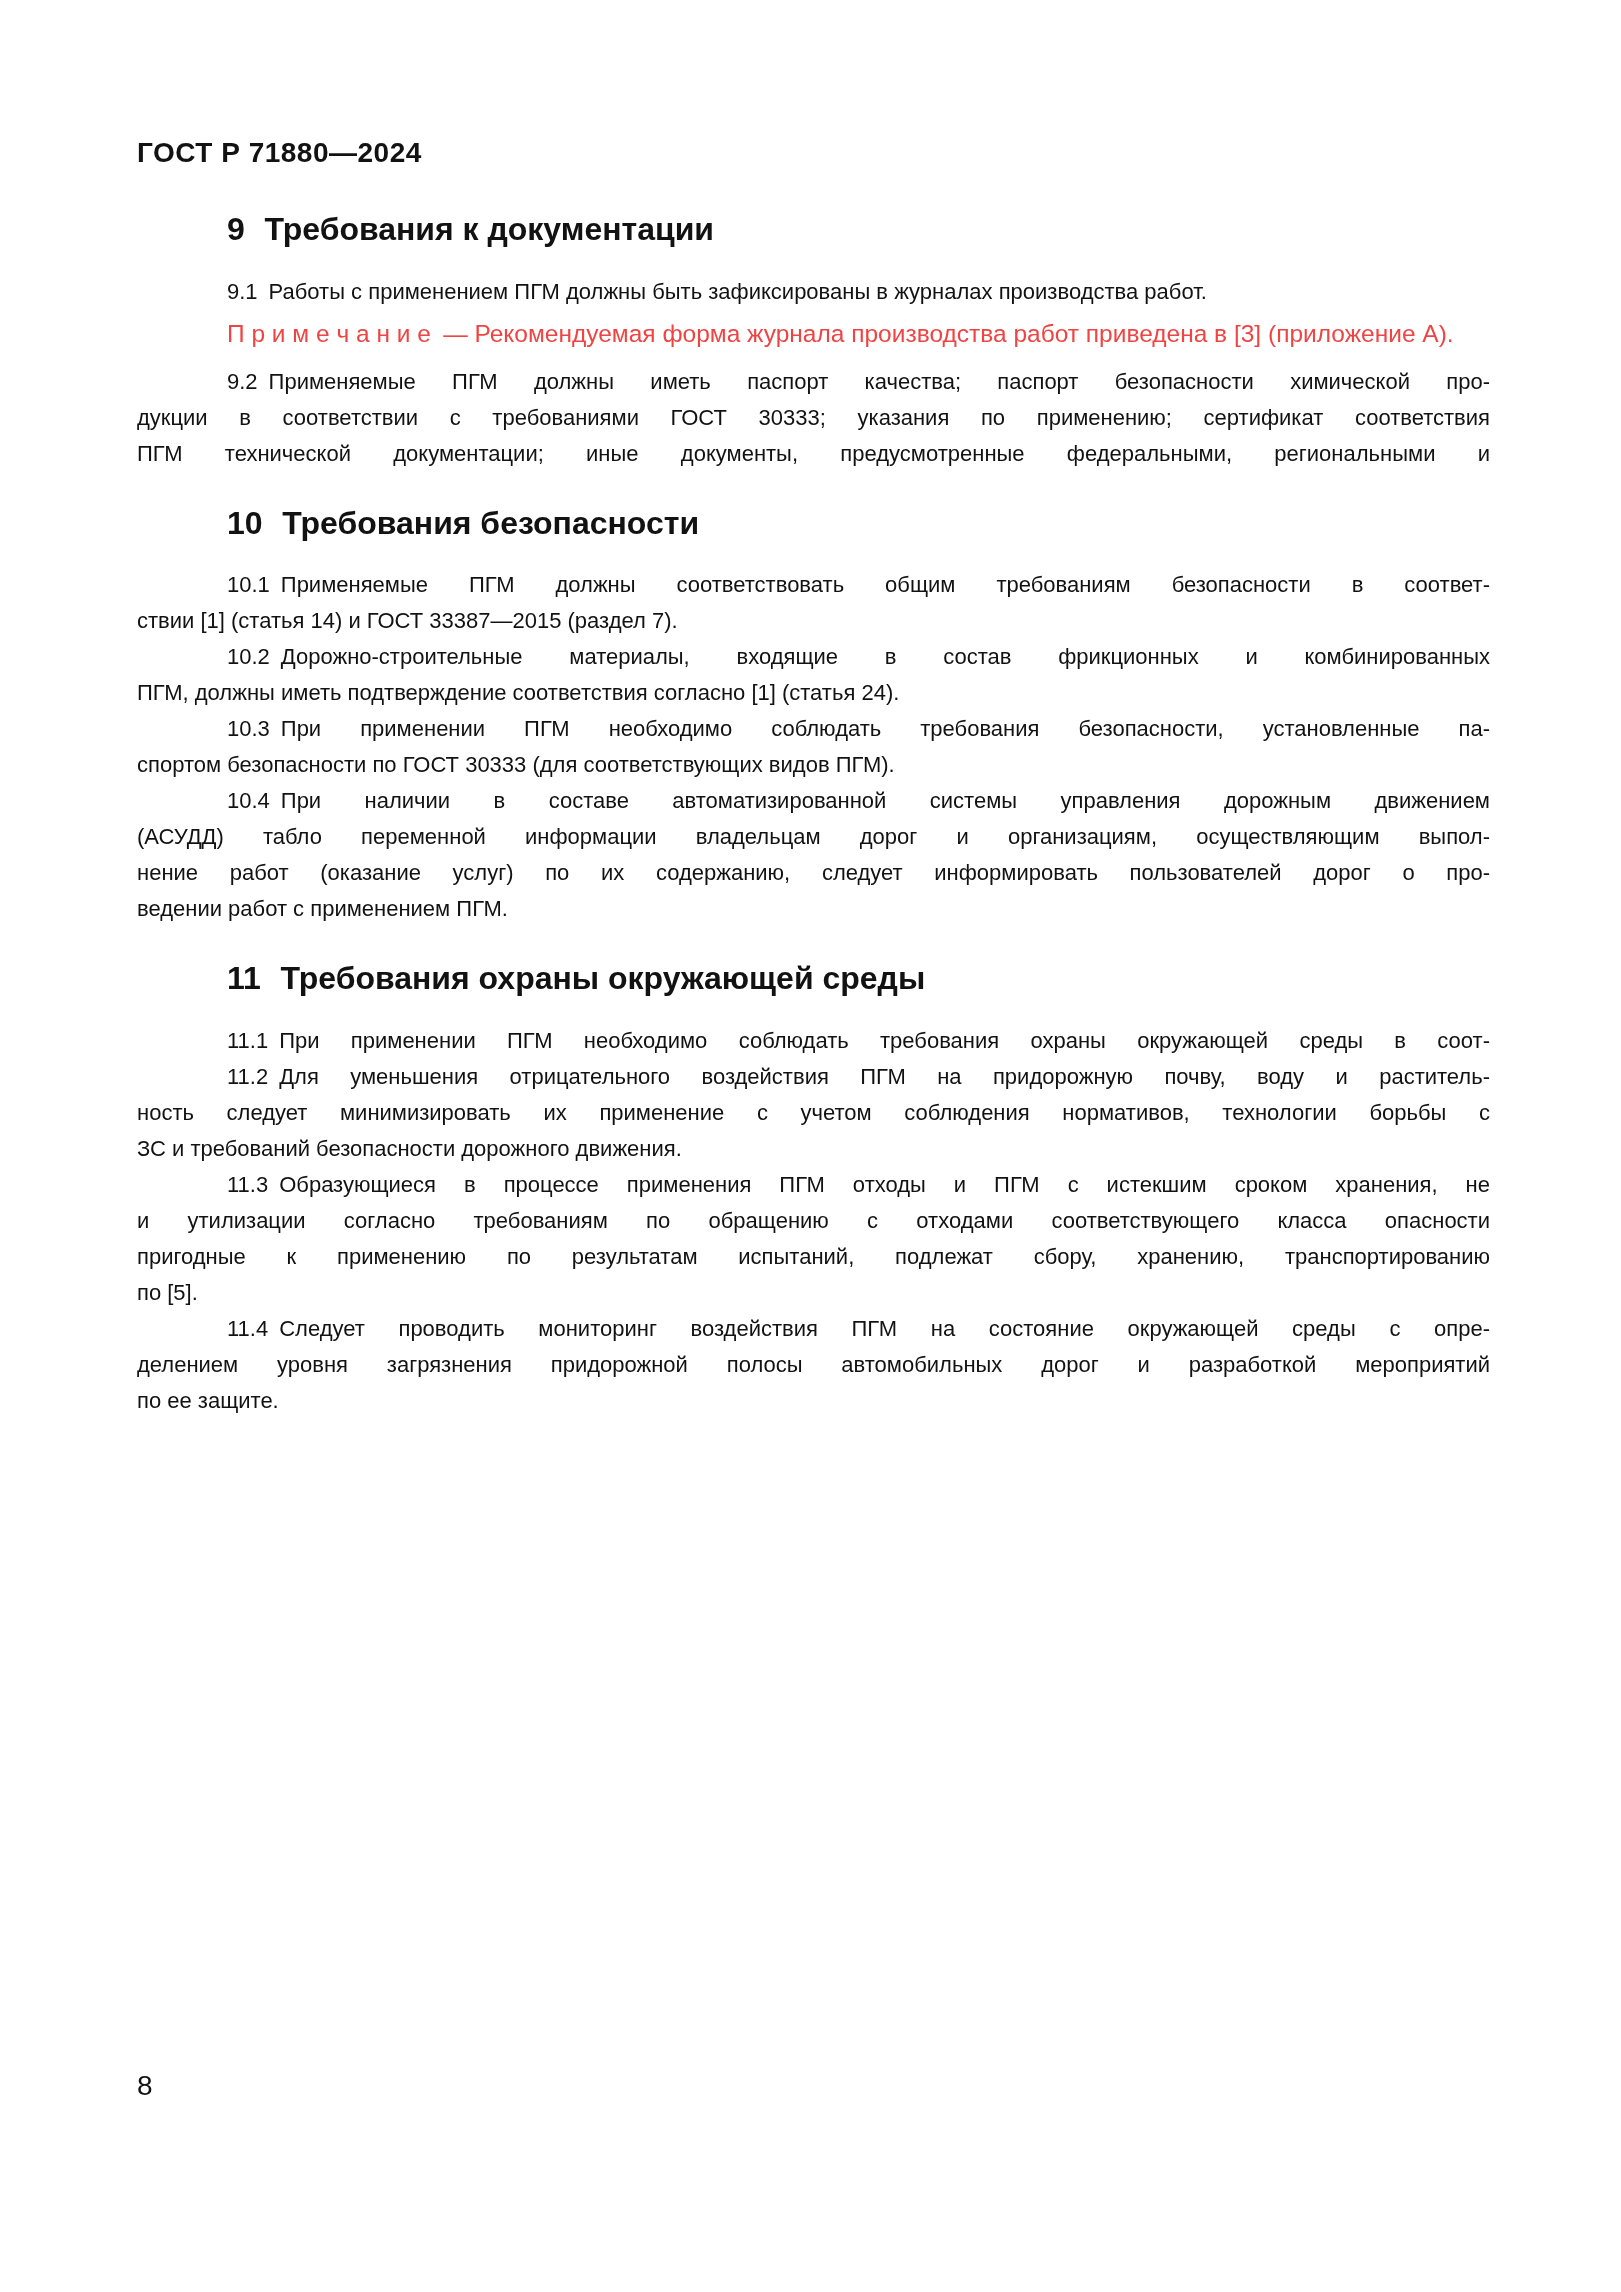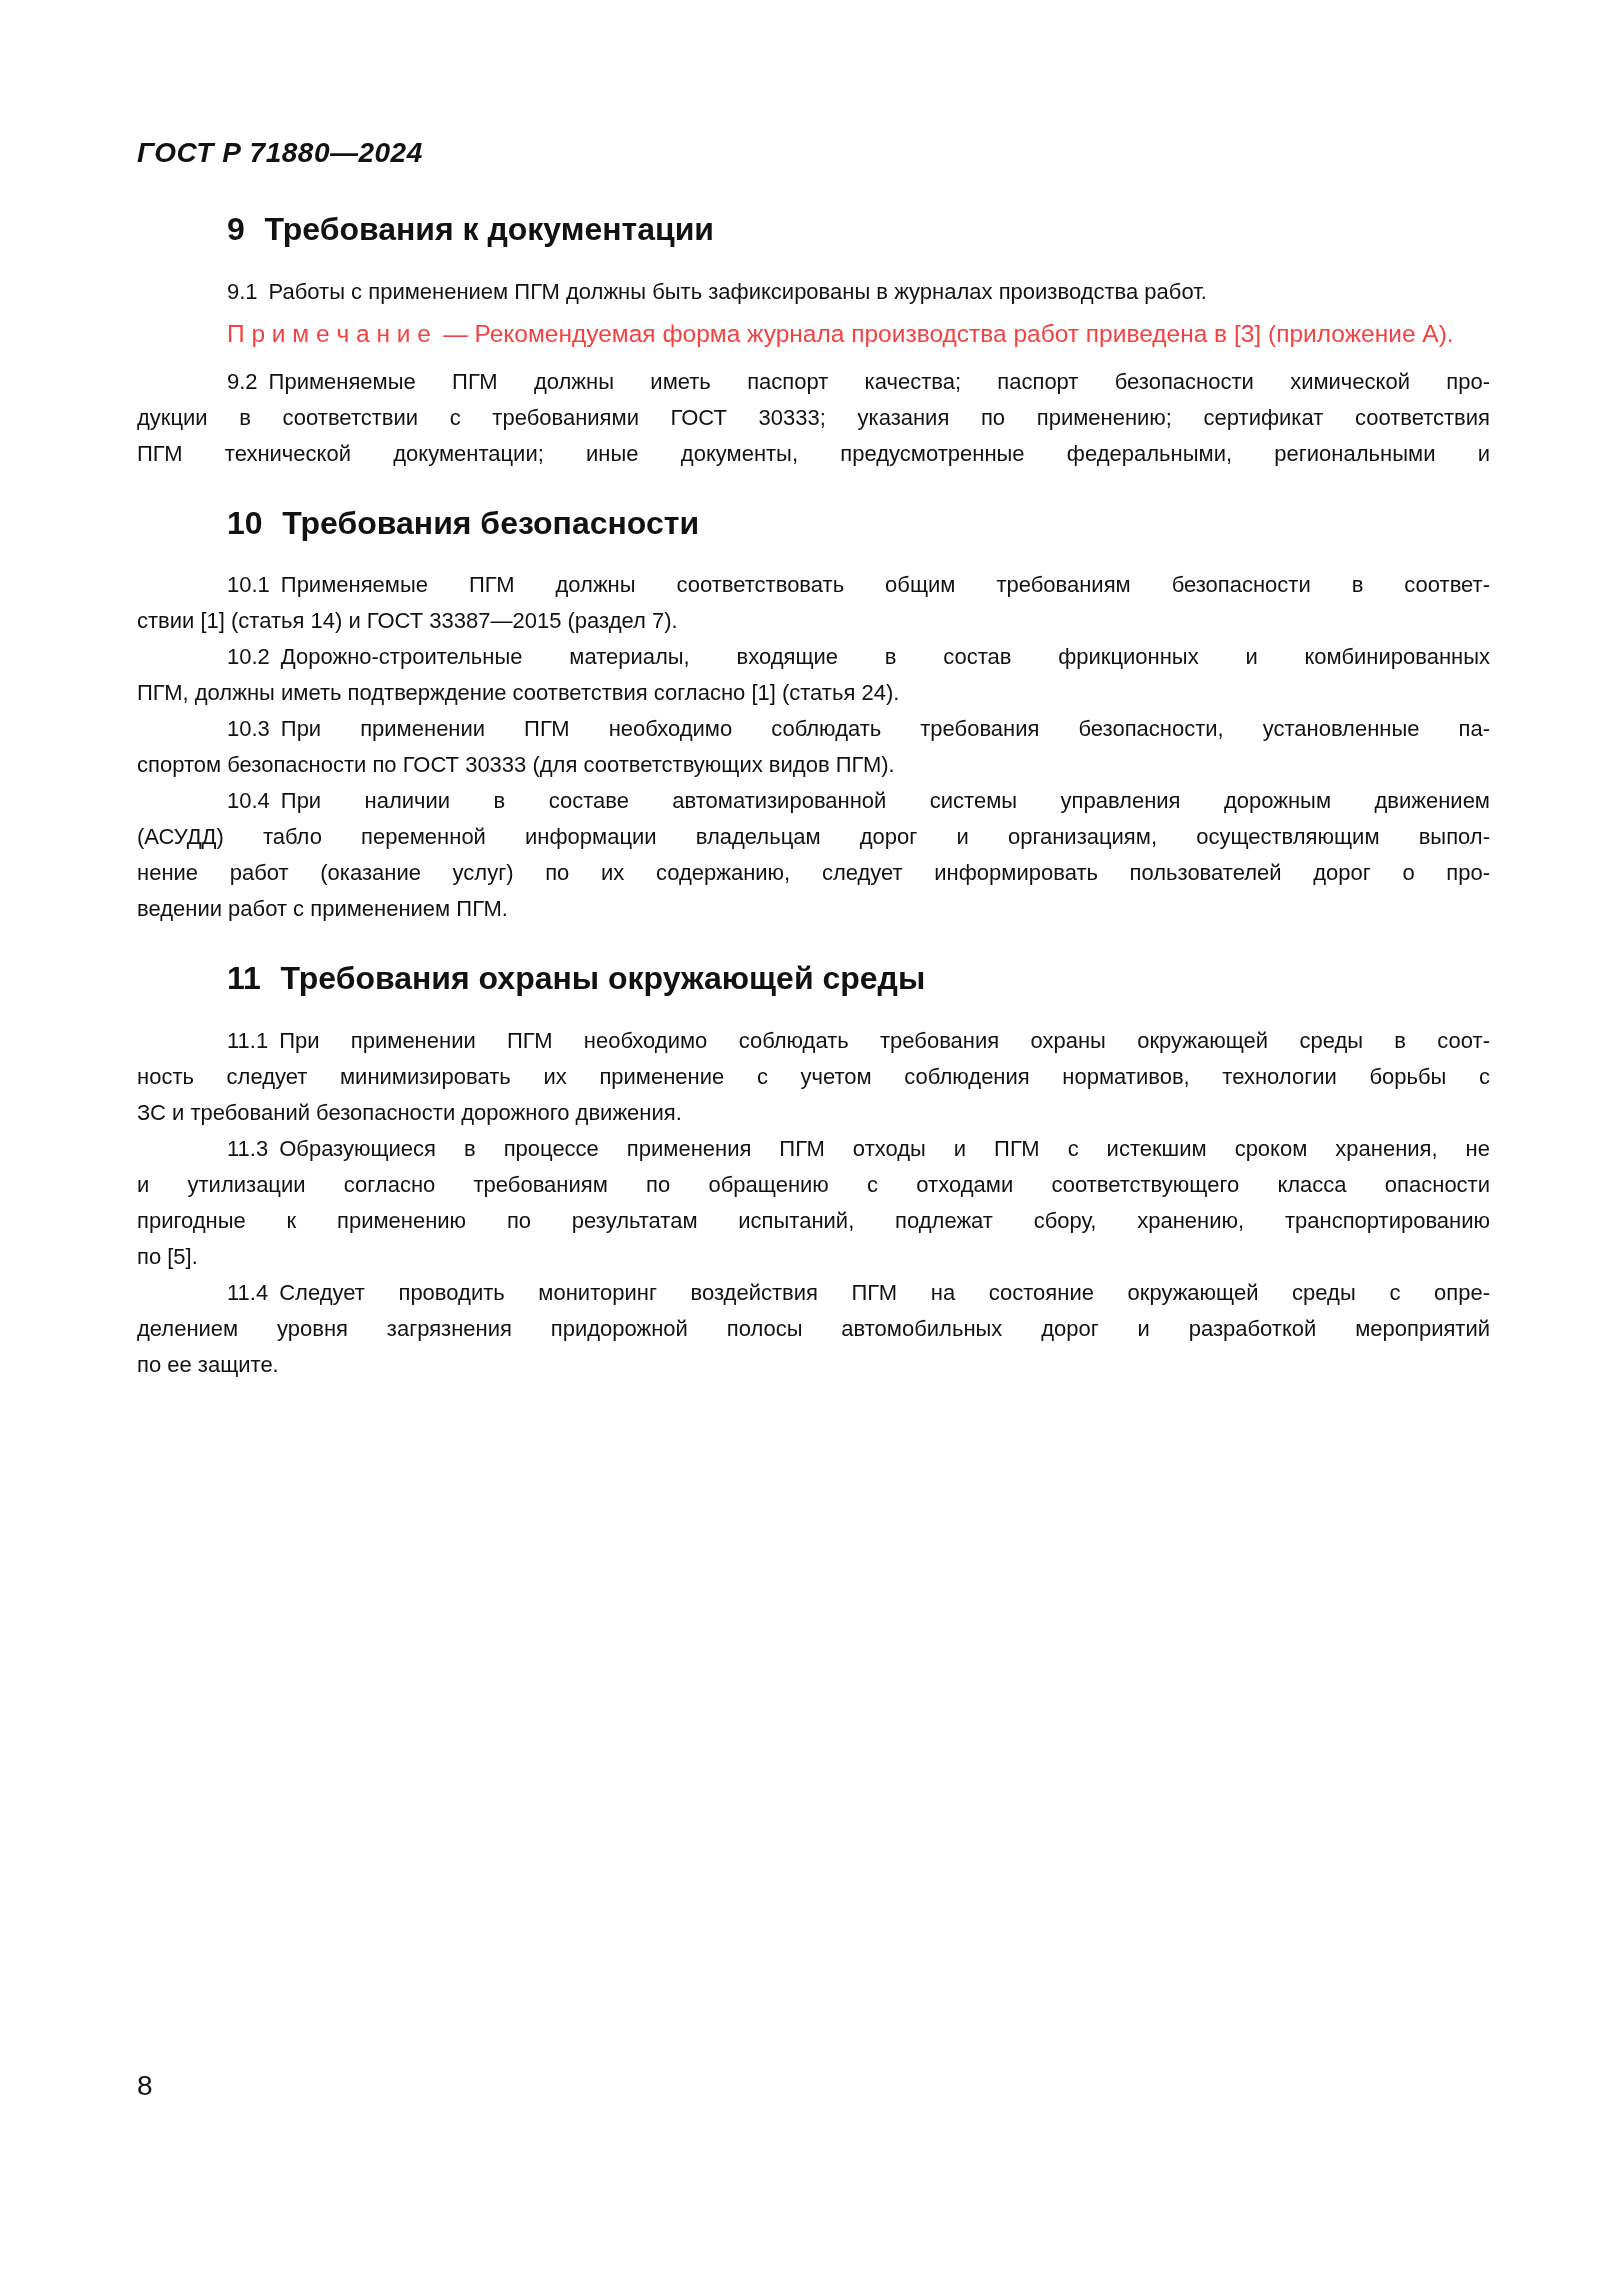--- a/index.html
+++ b/index.html
@@ -13,21 +13,20 @@
     overflow: hidden;
   }
   .running-header {
     position: absolute;
     left: 137px;
     top: 137px;
     font-size: 28px;
     font-weight: bold;
     letter-spacing: 0.5px;
     white-space: nowrap;
-    font-style: italic;
   }
   .content {
     position: absolute;
     left: 137px;
     top: 178px;
     width: 1353px;
   }
   .section-heading {
     font-size: 32px;
     font-weight: bold;
@@ -95,20 +94,21 @@
           <div class="line">нение работ (оказание услуг) по их содержанию, следует информировать пользователей дорог о про-</div>
           <div class="line last">ведении работ с применением ПГМ.</div>
         </div>
       </section>
       <section>
         <h2 class="section-heading"><span class="sec-num">11</span><span>Требования охраны окружающей среды</span></h2>
         <div class="para body">
           <div class="line first">11.1 При применении ПГМ необходимо соблюдать требования охраны окружающей среды в соот-</div>
         </div>
         <div class="para body">
+          <div class="line first">11.2 Для уменьшения отрицательного воздействия ПГМ на придорожную почву, воду и раститель-</div>
           <div class="line">ность следует минимизировать их применение с учетом соблюдения нормативов, технологии борьбы с</div>
           <div class="line last">ЗС и требований безопасности дорожного движения.</div>
         </div>
         <div class="para body">
           <div class="line first">11.3 Образующиеся в процессе применения ПГМ отходы и ПГМ с истекшим сроком хранения, не</div>
           <div class="line">и утилизации согласно требованиям по обращению с отходами соответствующего класса опасности</div>
           <div class="line">пригодные к применению по результатам испытаний, подлежат сбору, хранению, транспортированию</div>
           <div class="line last">по [5].</div>
         </div>
         <div class="para body">

